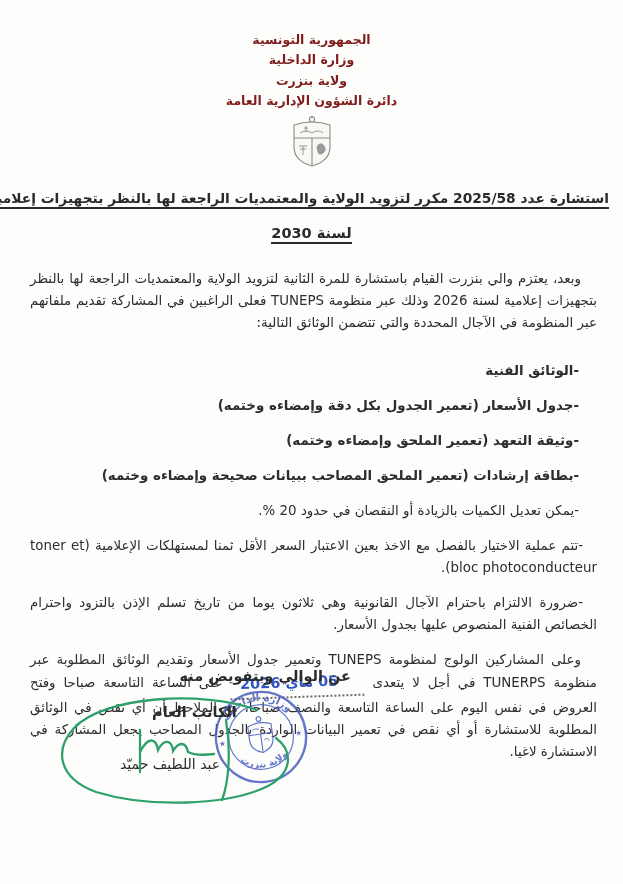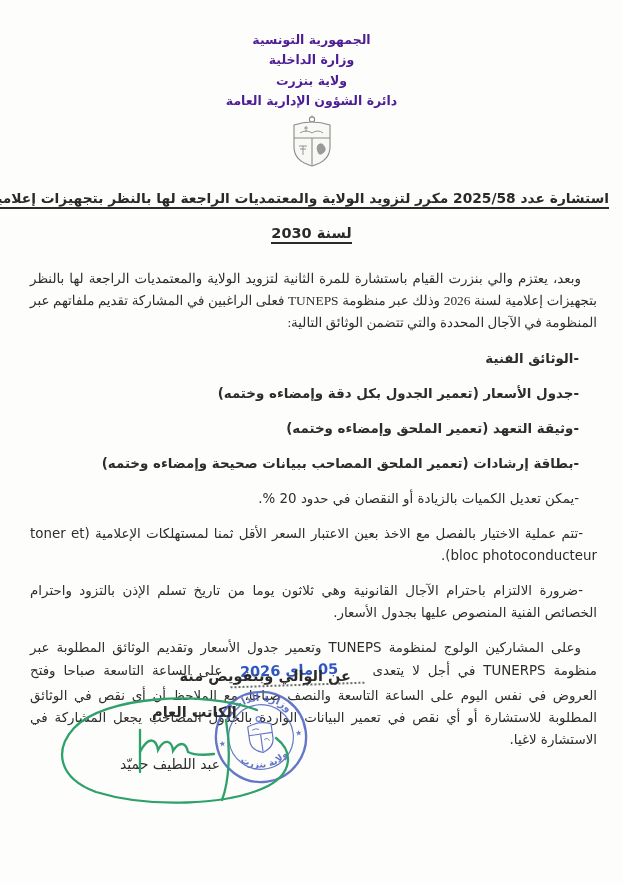--- a/index.html
+++ b/index.html
@@ -7,30 +7,30 @@
     position:relative;
     width:623px;height:884px;
     margin:0 auto;
     background:#fdfdfb;
     overflow:hidden;
     font-family:"DejaVu Sans", sans-serif;
     color:#2b2b2b;
     box-shadow:0 0 6px rgba(0,0,0,.25);
   }
   
-  .hdr{margin-top:30px;text-align:center;font-weight:700;font-size:12.5px;line-height:1.62;color:#4c1d95;}
+  .hdr{margin-top:30px;text-align:center;font-weight:700;font-size:12.5px;line-height:1.62;color:#7f1d1d;}
   .hdr div{white-space:nowrap;}
   .emblem-wrap{text-align:center;margin:4px 0 2px;}
   
   .title{direction:rtl;text-align:center;font-weight:700;font-size:13.8px;color:#2a2a2a;margin:10px 14px 0;line-height:2.5;}
   .title .ul{border-bottom:2px solid #2a2a2a;padding-bottom:1px;white-space:nowrap;}
   .title .line2{font-size:14.5px;}
   
   .body{direction:rtl;text-align:justify;font-size:13.4px;line-height:1.64;padding:0 26px 0 30px;color:#2d2d2d;}
-  .intro{margin:16px 0 14px;text-indent:16px;font-family:Liberation Serif, serif;}
+  .intro{margin:16px 0 26px;text-indent:16px;}
   .item{margin:0 0 13px;padding-right:18px;}
   .bold{font-weight:700;}
   .para{margin:0 0 13px;text-indent:14px;}
   .closing{margin:4px 0 0;text-indent:16px;}
   .hand-date{
     display:inline-block;
     color:#2f55c4;
     font-weight:600;
     font-size:14.5px;
     letter-spacing:1.5px;

